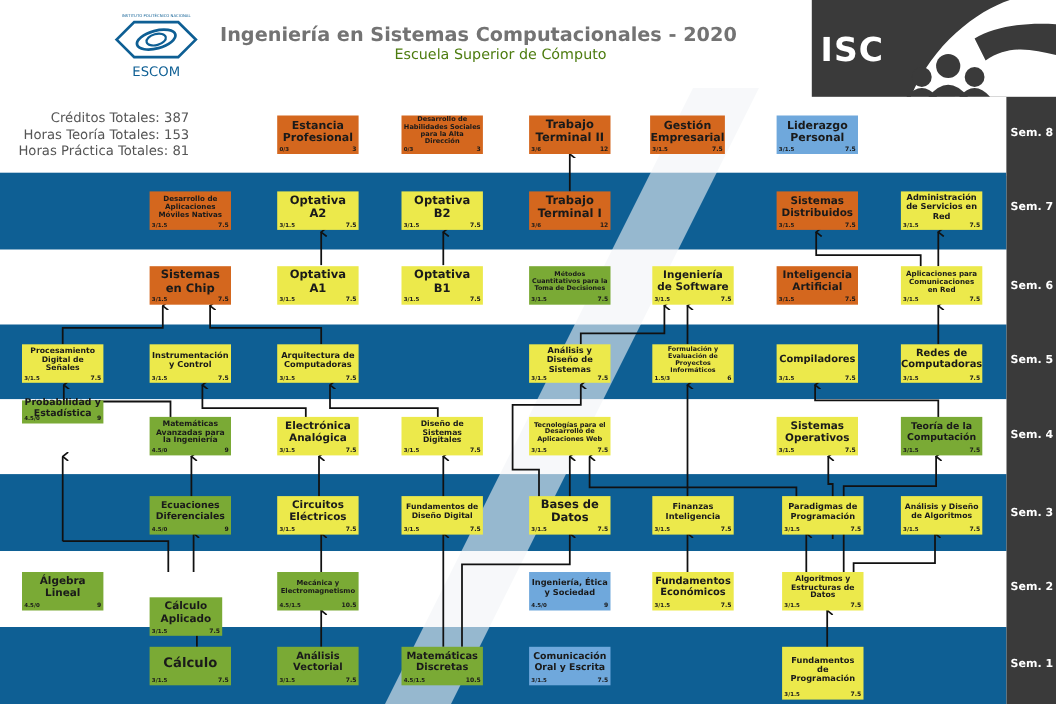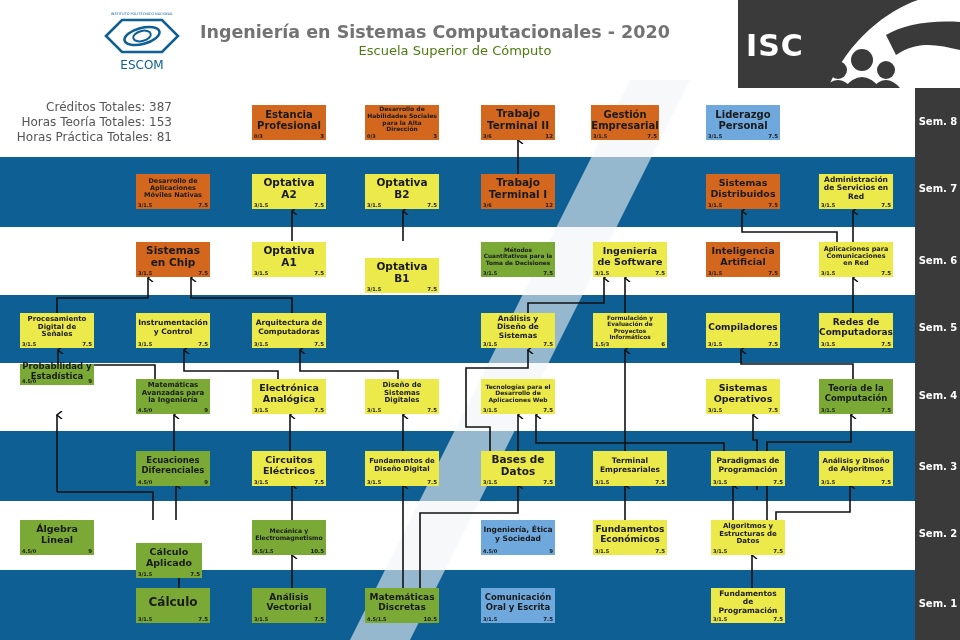--- a/index.html
+++ b/index.html
@@ -205,21 +205,21 @@
 <div class="box orange" style="left:136px;top:242px;width:74px;height:35px;font-size:10.5px;">
   <span class="name">Sistemas en Chip</span>
   <span class="hrs">3/1.5</span>
   <span class="cr">7.5</span>
 </div>
 <div class="box yellow" style="left:252px;top:242px;width:74px;height:35px;font-size:10.5px;">
   <span class="name">Optativa A1</span>
   <span class="hrs">3/1.5</span>
   <span class="cr">7.5</span>
 </div>
-<div class="box yellow" style="left:365px;top:258px;width:74px;height:35px;font-size:10.5px;">
+<div class="box yellow" style="left:365px;top:242px;width:74px;height:35px;font-size:10.5px;">
   <span class="name">Optativa B1</span>
   <span class="hrs">3/1.5</span>
   <span class="cr">7.5</span>
 </div>
 <div class="box green" style="left:481px;top:242px;width:74px;height:35px;font-size:5.8px;">
   <span class="name">Métodos Cuantitativos para la Toma de Decisiones</span>
   <span class="hrs">3/1.5</span>
   <span class="cr">7.5</span>
 </div>
 <div class="box yellow" style="left:593px;top:242px;width:74px;height:35px;font-size:9.5px;">
@@ -324,21 +324,21 @@
   <span class="name">Fundamentos de Diseño Digital</span>
   <span class="hrs">3/1.5</span>
   <span class="cr">7.5</span>
 </div>
 <div class="box yellow" style="left:481px;top:451px;width:74px;height:35px;font-size:10.5px;">
   <span class="name">Bases de Datos</span>
   <span class="hrs">3/1.5</span>
   <span class="cr">7.5</span>
 </div>
 <div class="box yellow" style="left:593px;top:451px;width:74px;height:35px;font-size:7.5px;">
-  <span class="name">Terminal Empresariales</span>
+  <span class="name">Finanzas Inteligencia</span>
   <span class="hrs">3/1.5</span>
   <span class="cr">7.5</span>
 </div>
 <div class="box yellow" style="left:711px;top:451px;width:74px;height:35px;font-size:7.5px;">
   <span class="name">Paradigmas de Programación</span>
   <span class="hrs">3/1.5</span>
   <span class="cr">7.5</span>
 </div>
 <div class="box yellow" style="left:819px;top:451px;width:74px;height:35px;font-size:7px;">
   <span class="name">Análisis y Diseño de Algoritmos</span>
@@ -390,17 +390,17 @@
 <div class="box green" style="left:365px;top:588px;width:74px;height:35px;font-size:9px;">
   <span class="name">Matemáticas Discretas</span>
   <span class="hrs">4.5/1.5</span>
   <span class="cr">10.5</span>
 </div>
 <div class="box lblue" style="left:481px;top:588px;width:74px;height:35px;font-size:8.5px;">
   <span class="name">Comunicación Oral y Escrita</span>
   <span class="hrs">3/1.5</span>
   <span class="cr">7.5</span>
 </div>
-<div class="box yellow" style="left:711px;top:588px;width:74px;height:35px;font-size:7.5px;">
+<div class="box yellow" style="left:711px;top:588px;width:74px;height:48px;font-size:7.5px;">
   <span class="name">Fundamentos de Programación</span>
   <span class="hrs">3/1.5</span>
   <span class="cr">7.5</span>
 </div>
 
 </body></html>

